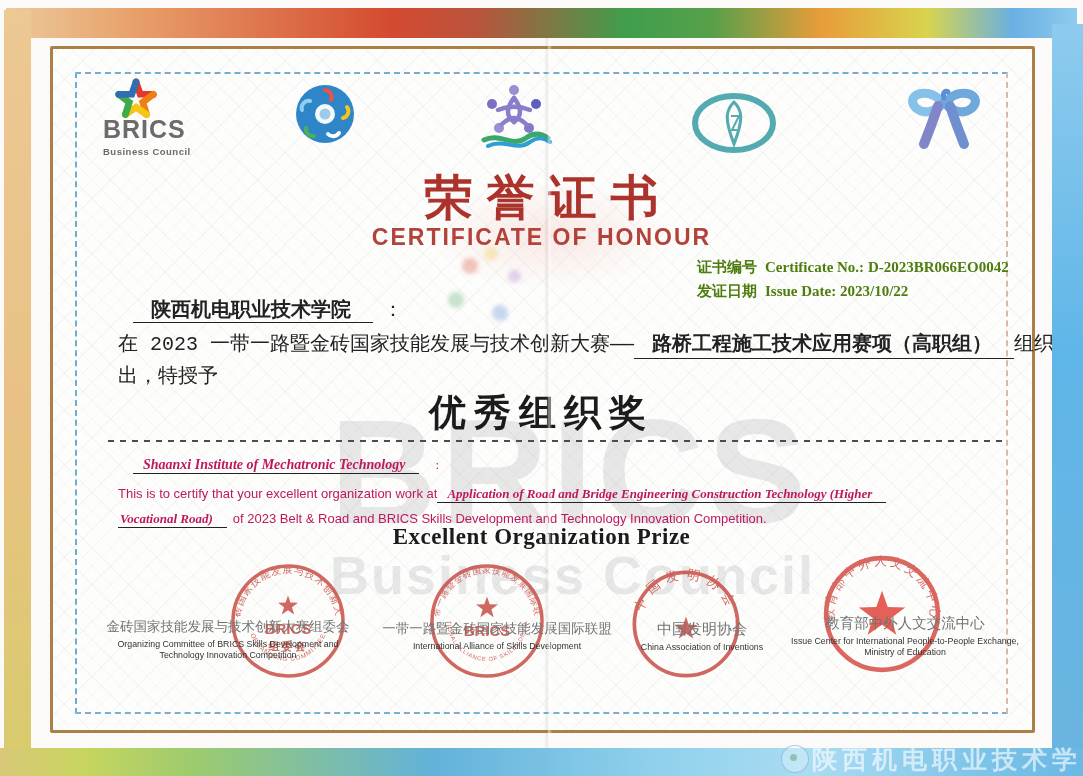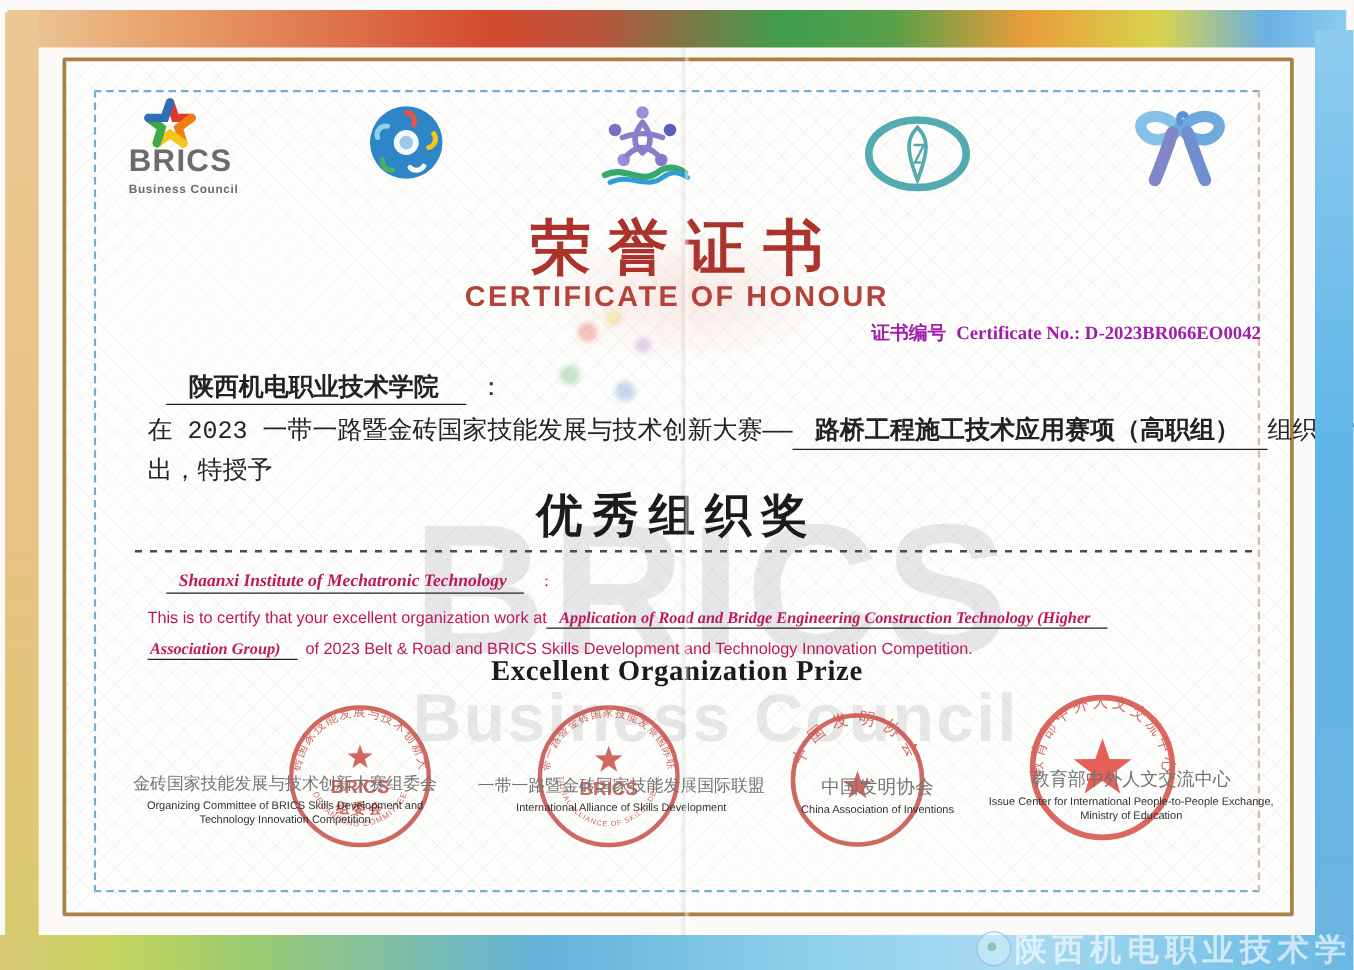--- a/index.html
+++ b/index.html
@@ -50,21 +50,21 @@
   .brics-sub{left:103px;top:146px;z-index:2;color:#6b6b6b;font-weight:700;font-size:9.5px;letter-spacing:.5px;}
 
   
   .title-cn{left:0;right:0;top:166px;text-align:center;z-index:2;
     font-size:48px;font-weight:800;color:#ab332c;letter-spacing:14px;text-indent:14px;}
   .title-en{left:0;right:0;top:224px;text-align:center;z-index:2;
     font-size:23px;font-weight:600;color:#b2423a;letter-spacing:2px;}
 
   
   .meta{left:697px;top:255px;z-index:2;font-family:"Liberation Serif",serif;font-weight:700;
-    font-size:15px;color:#a21caf;line-height:24px;white-space:nowrap;}
+    font-size:15px;color:#4d7c0f;line-height:24px;white-space:nowrap;}
   .meta .cn{margin-right:8px;font-family:"Liberation Sans",sans-serif;}
 
   
   .cn-text{z-index:2;font-size:20px;color:#222;white-space:nowrap;}
   .u-cn{font-weight:700;border-bottom:1.5px solid #222;padding:0 22px 2px 18px;}
   .line-cn1{left:133px;top:296px;}
   .line-cn2{left:118px;top:330px;font-family:Liberation Mono, monospace;}
   .line-cn3{left:118px;top:362px;}
   .award-cn{left:60px;right:60px;top:388px;text-align:center;z-index:2;
     font-size:37px;font-weight:800;color:#1b1b1b;letter-spacing:8px;}
@@ -175,41 +175,42 @@
       <path d="M42,22 C36,40 32,50 28,60" stroke="#8186c8" stroke-width="10"></path>
       <path d="M54,22 C60,40 64,50 68,60" stroke="#6f8fd0" stroke-width="10"></path>
     </g>
   </svg>
 
   <div class="abs title-cn">荣誉证书</div>
   <div class="abs title-en">CERTIFICATE OF HONOUR</div>
 
   <div class="abs meta">
     <div><span class="cn">证书编号</span><span>Certificate No.:</span> <span>D-2023BR066EO0042</span></div>
+    <div><span class="cn">发证日期</span><span>Issue Date:</span> <span>2023/10/22</span></div>
   </div>
 
   <div class="abs cn-text line-cn1">
     <span class="u-cn">陕西机电职业技术学院</span><span style="margin-left:10px;">：</span>
   </div>
   <div class="abs cn-text line-cn2">
     <span>在 2023 一带一路暨金砖国家技能发展与技术创新大赛——</span><span class="u-cn">路桥工程施工技术应用赛项（高职组）</span><span>组织工作中，表现突</span>
   </div>
   <div class="abs cn-text line-cn3">出，特授予</div>
   <div class="abs award-cn">优秀组织奖</div>
 
   <div class="abs dash-sep"></div>
 
   <div class="abs en-text line-en1">
     <span class="u-en" style="font-size:14px;">Shaanxi Institute of Mechatronic Technology</span><span style="margin-left:16px;">:</span>
   </div>
   <div class="abs en-text line-en2">
     <span>This is to certify that your excellent organization work at</span><span class="u-en">Application of Road and Bridge Engineering Construction Technology (Higher</span>
   </div>
   <div class="abs en-text line-en3">
-    <span class="u-en" style="padding-left:2px;">Association Group)</span><span style="margin-left:6px;">of 2023 Belt &amp; Road and BRICS Skills Development and Technology Innovation Competition.</span>
+    <span class="u-en" style="padding-left:2px;">Vocational Road)</span><span style="margin-left:6px;">of 2023 Belt &amp; Road and BRICS Skills Development and Technology Innovation Competition.</span>
   </div>
   <div class="abs award-en">Excellent Organization Prize</div>
 
   <svg class="seal" style="left:223px;top:556px;" width="130" height="130" viewBox="0 0 130 130">
     <defs>
       <path id="sA-top" d="M17,65 A48,48 0 1 1 113,65"></path>
       <path id="sA-bot" d="M25,65 A40,40 0 0 0 105,65"></path>
     </defs>
     <circle cx="65" cy="65" r="55" fill="none" stroke="#c5443c" stroke-width="3.5"></circle>
     <polygon points="0,-10 2.35,-3.24 9.51,-3.09 3.8,1.24 5.88,8.09 0,4 -5.88,8.09 -3.8,1.24 -9.51,-3.09 -2.35,-3.24" transform="translate(65,50) scale(1.05)" fill="#c5443c"></polygon>

